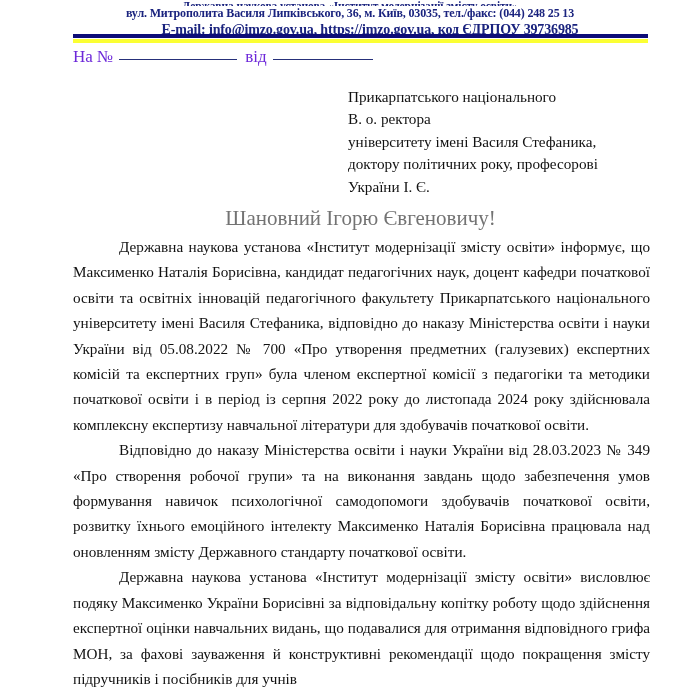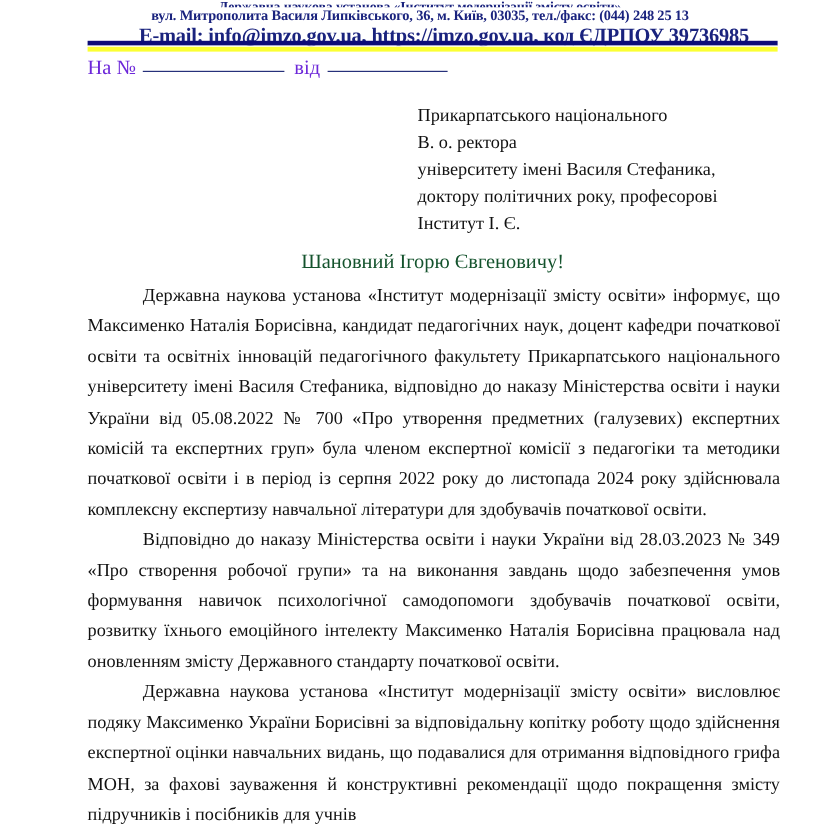--- a/index.html
+++ b/index.html
@@ -42,21 +42,21 @@
   }
   .lh-line {
     color: #1a237e;
     font-weight: bold;
     font-size: 12px;
     line-height: 15.5px;
     letter-spacing: -0.15px;
     white-space: nowrap;
   }
   .lh-line.second {
-    font-size: 17px;
+    font-size: 14px;
     margin-left: 40px;
   }
 
   
   .divider {
     position: absolute;
     left: 73px;
     top: 34px;
     width: 575px;
   }
@@ -102,23 +102,23 @@
     color: #111111;
   }
 
   
   .greeting {
     position: absolute;
     left: 73px;
     top: 207px;
     width: 575px;
     text-align: center;
-    font-size: 17px;
+    font-size: 21px;
     line-height: 22px;
-    color: #14532d;
+    color: #737373;
   }
 
   
   .body {
     position: absolute;
     left: 73px;
     top: 234px;
     width: 577px;
     font-size: 15.2px;
     line-height: 25.4px;
@@ -151,21 +151,21 @@
 
   <div class="refline">
     <span>На №</span><span class="rule rule-1"></span><span>від</span><span class="rule rule-2"></span>
   </div>
 
   <div class="addressee">
     <div>Прикарпатського національного</div>
     <div>В. о. ректора</div>
     <div>університету імені Василя Стефаника,</div>
     <div>доктору політичних року, професорові</div>
-    <div>Інститут І. Є.</div>
+    <div>України І. Є.</div>
   </div>
 
   <div class="greeting">Шановний Ігорю Євгеновичу!</div>
 
   <div class="body">
     <p><span>Державна наукова установа «Інститут модернізації змісту освіти» інформує, що </span><b>Максименко Наталія Борисівна</b><span>, кандидат педагогічних наук, доцент кафедри початкової освіти та освітніх інновацій педагогічного факультету Прикарпатського національного університету імені Василя Стефаника, відповідно до наказу Міністерства освіти і науки України від 05.08.2022 № 700 «Про утворення предметних (галузевих) експертних комісій та експертних груп» була членом експертної комісії з педагогіки та методики початкової освіти і в період із серпня 2022 року до листопада 2024 року здійснювала комплексну експертизу навчальної літератури для здобувачів початкової освіти.</span></p>
     <p>Відповідно до наказу Міністерства освіти і науки України від 28.03.2023 № 349 «Про створення робочої групи» та на виконання завдань щодо забезпечення умов формування навичок психологічної самодопомоги здобувачів початкової освіти, розвитку їхнього емоційного інтелекту Максименко Наталія Борисівна працювала над оновленням змісту Державного стандарту початкової освіти.</p>
     <p><span>Державна наукова установа «Інститут модернізації змісту освіти» висловлює подяку </span><b>Максименко України Борисівні</b><span> за відповідальну копітку роботу щодо здійснення експертної оцінки навчальних видань, що подавалися для отримання відповідного грифа МОН, за фахові зауваження й конструктивні рекомендації щодо покращення змісту підручників і посібників для учнів</span></p>
   </div>
 

